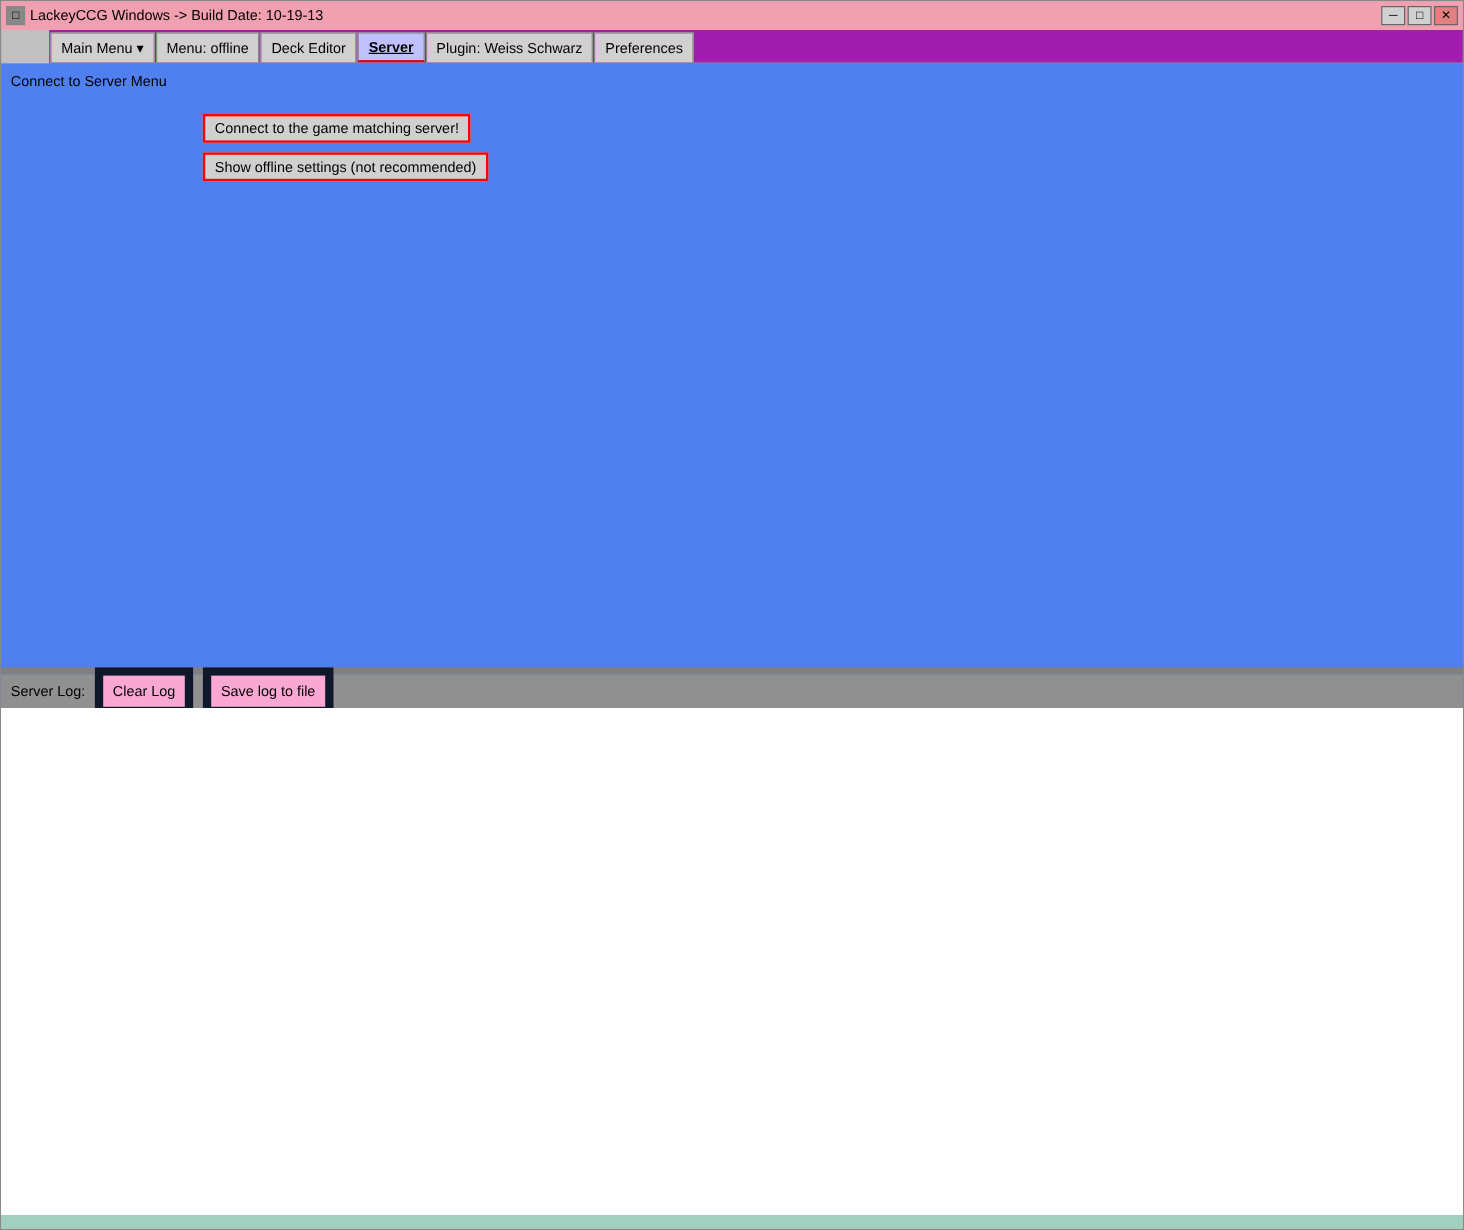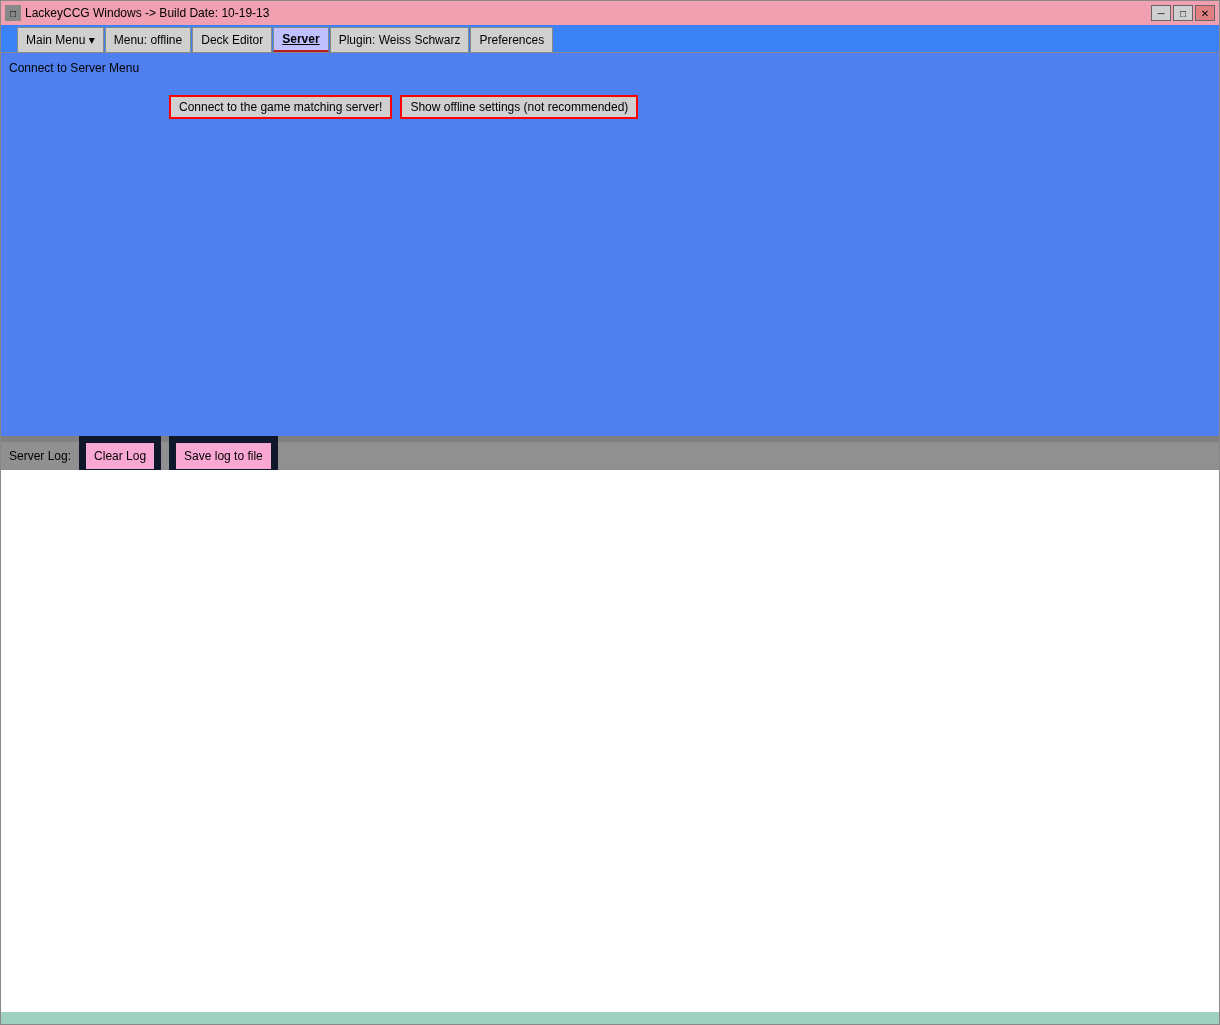--- a/index.html
+++ b/index.html
@@ -71,27 +71,28 @@
       display: flex;
       align-items: center;
       justify-content: center;
     }
 
     .title-btn.close-btn {
       background: #e08080;
     }
 
     #menu-bar {
-      background: #3b82f6;
+      background: #a21caf;
       height: 28px;
       display: flex;
       align-items: stretch;
-      padding: 2px 2px 0 16px;
+      padding: 2px 2px 0 1px;
       flex-shrink: 0;
       border-bottom: 1px solid #888;
+      margin-left: 40px;
     }
 
     .menu-tab {
       padding: 2px 8px;
       border: 1px solid #888;
       border-bottom: none;
       background: #d0d0d0;
       cursor: pointer;
       font-size: 12px;
       display: flex;
@@ -127,21 +128,21 @@
     }
 
     #connect-menu-title {
       color: #000;
       font-size: 12px;
       margin-bottom: 20px;
     }
 
     #buttons-area {
       display: flex;
-      flex-direction: row;
+      flex-direction: column;
       align-items: flex-start;
       margin-left: 160px;
       gap: 8px;
     }
 
     .server-btn {
       background: #d0d0d0;
       border: 2px solid #ff0000;
       padding: 3px 8px;
       font-size: 12px;
@@ -197,21 +198,21 @@
       background: white;
     }
 
     #bottom-bar {
       height: 12px;
       background: #a0d0c0;
       flex-shrink: 0;
     }
 
     #log-section {
-      height: 570px;
+      height: 450px;
       display: flex;
       flex-direction: column;
       flex-shrink: 0;
     }
   </style>
 </head>
 <body>
 
 <div id="app-window">
 

